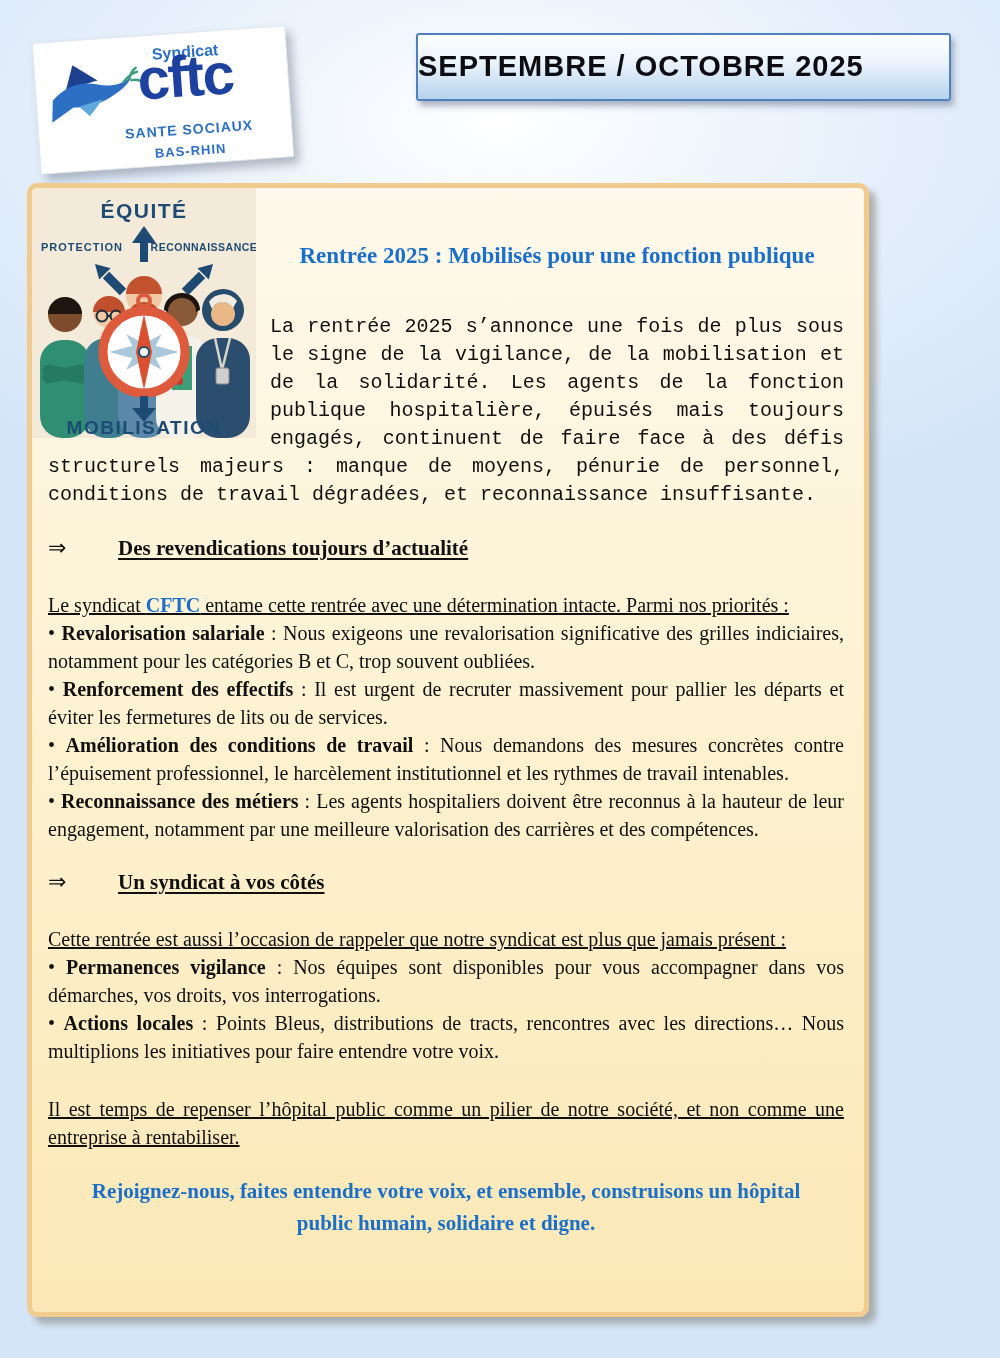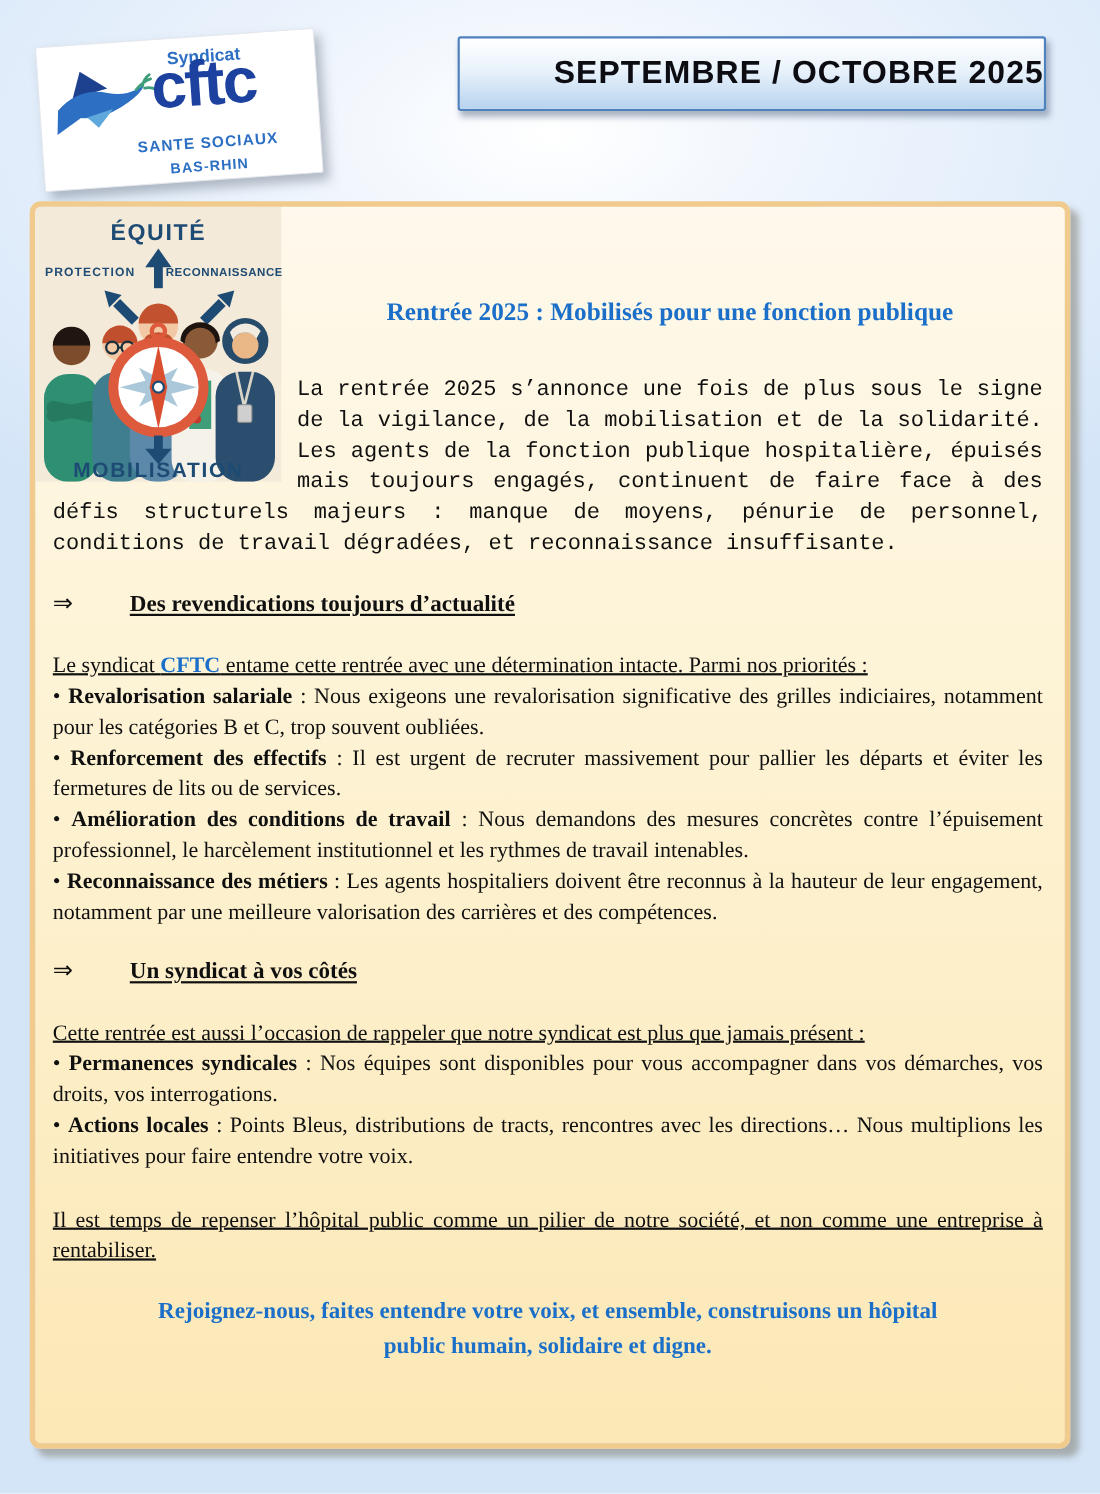--- a/index.html
+++ b/index.html
@@ -35,44 +35,44 @@
   }
   .logo-sub1{top:88px;font-size:14px;}
   .logo-sub2{top:110px;font-size:13px;}
 
   
   .issue-banner{
     position:absolute;left:416px;top:33px;width:531px;height:64px;
     border:2px solid #4f81bd;border-radius:3px;
     background:linear-gradient(180deg,#ffffff 0%,#e9f2fb 45%,#b7d3ee 100%);
     box-shadow:3px 5px 6px rgba(105,120,145,.55);
-    text-align:right;line-height:62px;
+    text-align:left;line-height:62px;
     font-family:"Liberation Sans",sans-serif;font-size:29px;font-weight:bold;color:#0c0c12;
     letter-spacing:1px;
   }
 
   
   .panel{
-    position:absolute;left:27px;top:183px;width:946px;height:1134px;
+    position:absolute;left:27px;top:183px;width:842px;height:1134px;
     box-sizing:border-box;
     border:5px solid #f1cb8e;border-radius:10px;
     background:linear-gradient(180deg,#fef9ec 0%,#fdf2d2 45%,#fce8b6 100%);
     box-shadow:7px 7px 6px rgba(130,128,115,.55);
     padding:0 20px 0 16px;
     overflow:hidden;
     color:#101010;
   }
 
   .illustration{
     float:left;width:224px;height:250px;
     margin:0 14px 6px -16px;
   }
 
   .article-title{
-    margin:80px 0 0 0;text-align:center;
+    margin:52px 0 0 0;text-align:center;
     font-size:23px;font-weight:bold;color:#1b6fc8;line-height:31px;
     white-space:nowrap;
   }
 
   .body-p{margin:0;font-size:20px;line-height:28px;text-align:justify;}
   .intro{margin-top:42px;font-family:Liberation Mono, monospace;}
   .gap{margin-top:30px;text-decoration:underline;}
 
   .sec-head{display:flex;align-items:baseline;margin:26px 0 0 0;}
   .sec-arrow{width:70px;font-size:22px;color:#101010;}
@@ -187,21 +187,21 @@
     <p class="body-p"><span>•  </span><b>Amélioration des conditions de travail</b><span> : Nous demandons des mesures concrètes contre l’épuisement professionnel, le harcèlement institutionnel et les rythmes de travail intenables.</span></p>
     <p class="body-p"><span>•  </span><b>Reconnaissance des métiers</b><span> : Les agents hospitaliers doivent être reconnus à la hauteur de leur engagement, notamment par une meilleure valorisation des carrières et des compétences.</span></p>
 
     <div class="sec-head">
       <span class="sec-arrow">⇒</span>
       <span class="sec-title">Un syndicat à vos côtés</span>
     </div>
 
     <p class="body-p gap">Cette rentrée est aussi l’occasion de rappeler que notre syndicat est plus que jamais présent :</p>
 
-    <p class="body-p"><span>•  </span><b>Permanences syndicales</b><span> : Nos équipes sont disponibles pour vous accompagner dans vos démarches, vos droits, vos interrogations.</span></p>
+    <p class="body-p"><span>•  </span><b>Permanences vigilance</b><span> : Nos équipes sont disponibles pour vous accompagner dans vos démarches, vos droits, vos interrogations.</span></p>
     <p class="body-p"><span>•  </span><b>Actions locales</b><span> : Points Bleus, distributions de tracts, rencontres avec les directions… Nous multiplions les initiatives pour faire entendre votre voix.</span></p>
 
     <p class="body-p gap">Il est temps de repenser l’hôpital public comme un pilier de notre société, et non comme une entreprise à rentabiliser.</p>
 
     <p class="cta">
       <span>Rejoignez-nous, faites entendre votre voix, et ensemble, construisons un hôpital</span><br>
       <span>public humain, solidaire et digne.</span>
     </p>
 
   </div>

